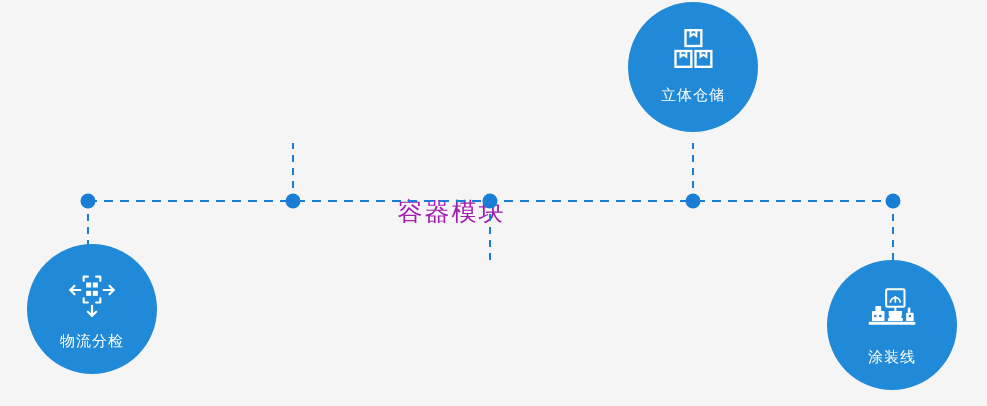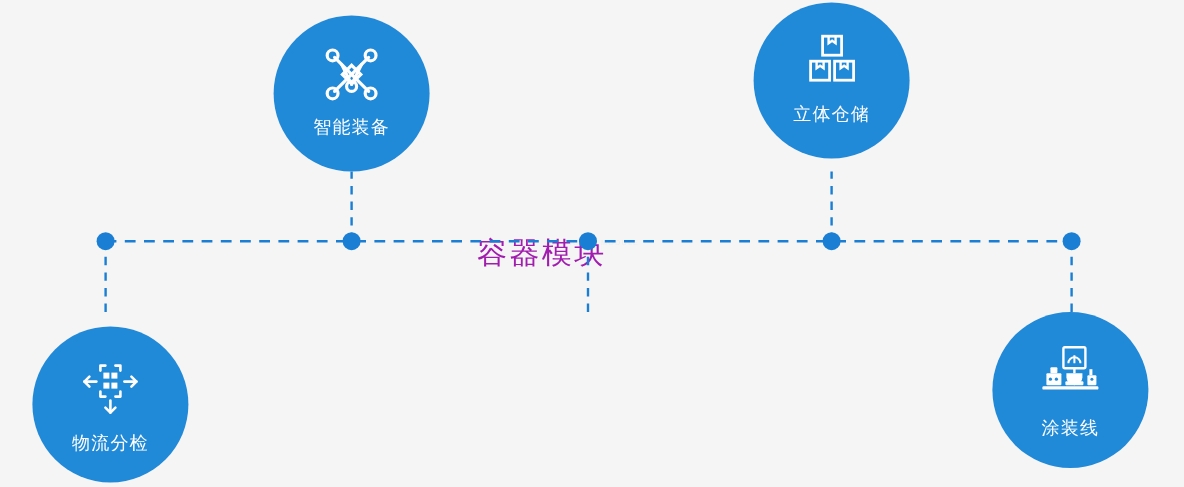--- a/index.html
+++ b/index.html
@@ -105,60 +105,39 @@
 
     <line x1="893" y1="201" x2="893" y2="262" stroke="#1a7fd4" stroke-width="2" stroke-dasharray="7 6"></line>
 
     <circle cx="88" cy="201" r="7.5" fill="#1a7fd4"></circle>
     <circle cx="293" cy="201" r="7.5" fill="#1a7fd4"></circle>
     <circle cx="490" cy="201" r="7.5" fill="#1a7fd4"></circle>
     <circle cx="693" cy="201" r="7.5" fill="#1a7fd4"></circle>
     <circle cx="893" cy="201" r="7.5" fill="#1a7fd4"></circle>
   </svg>
 
-  <div class="node top" style="left:228px; top:13px;">
-    <svg class="node-icon" viewBox="0 0 64 60">
-      <g fill="none" stroke="#ffffff" stroke-width="3.2" stroke-linecap="round">
-        <line x1="15" y1="13" x2="32" y2="30"></line>
-        <line x1="49" y1="13" x2="32" y2="30"></line>
-        <line x1="32" y1="30" x2="15" y2="47"></line>
-        <line x1="32" y1="30" x2="49" y2="47"></line>
-        <line x1="22" y1="20" x2="32" y2="40"></line>
-        <line x1="42" y1="20" x2="32" y2="40"></line>
-      </g>
-      <g fill="none" stroke="#ffffff" stroke-width="3.2">
-        <circle cx="13" cy="11" r="5.4"></circle>
-        <circle cx="51" cy="11" r="5.4"></circle>
-        <circle cx="13" cy="49" r="5.4"></circle>
-        <circle cx="51" cy="49" r="5.4"></circle>
-        <circle cx="32" cy="42" r="5"></circle>
-      </g>
-      <rect x="25.5" y="23.5" width="13" height="13" transform="rotate(45 32 30)" fill="none" stroke="#ffffff" stroke-width="3.2"></rect>
-    </svg>
-    <span class="node-label">智能装备</span>
-  </div>
 
   <div class="node top" style="left:628px; top:2px;">
     <svg class="node-icon" viewBox="0 0 64 60">
       <g fill="none" stroke="#ffffff" stroke-width="2.8">
 
         <rect x="23" y="5" width="19" height="19"></rect>
         <path d="M29 5 L29 12 L32.5 9.5 L36 12 L36 5" stroke-width="2.4"></path>
 
         <rect x="11" y="30" width="19" height="19"></rect>
         <path d="M17 30 L17 37 L20.5 34.5 L24 37 L24 30" stroke-width="2.4"></path>
 
         <rect x="35" y="30" width="19" height="19"></rect>
         <path d="M41 30 L41 37 L44.5 34.5 L48 37 L48 30" stroke-width="2.4"></path>
       </g>
     </svg>
     <span class="node-label">立体仓储</span>
   </div>
 
-  <div class="node bottom" style="left:27px; top:272px;">
+  <div class="node bottom" style="left:27px; top:244px;">
     <svg class="node-icon" viewBox="0 0 64 60">
       <g fill="none" stroke="#ffffff" stroke-width="2.6" stroke-linecap="round" stroke-linejoin="round">
 
         <path d="M22 13 L22 8 L27 8"></path>
         <path d="M37 8 L42 8 L42 13"></path>
         <path d="M22 34 L22 39 L27 39"></path>
         <path d="M37 39 L42 39 L42 34"></path>
 
         <path d="M18 24 L6 24"></path>
         <path d="M11 19 L6 24 L11 29"></path>

